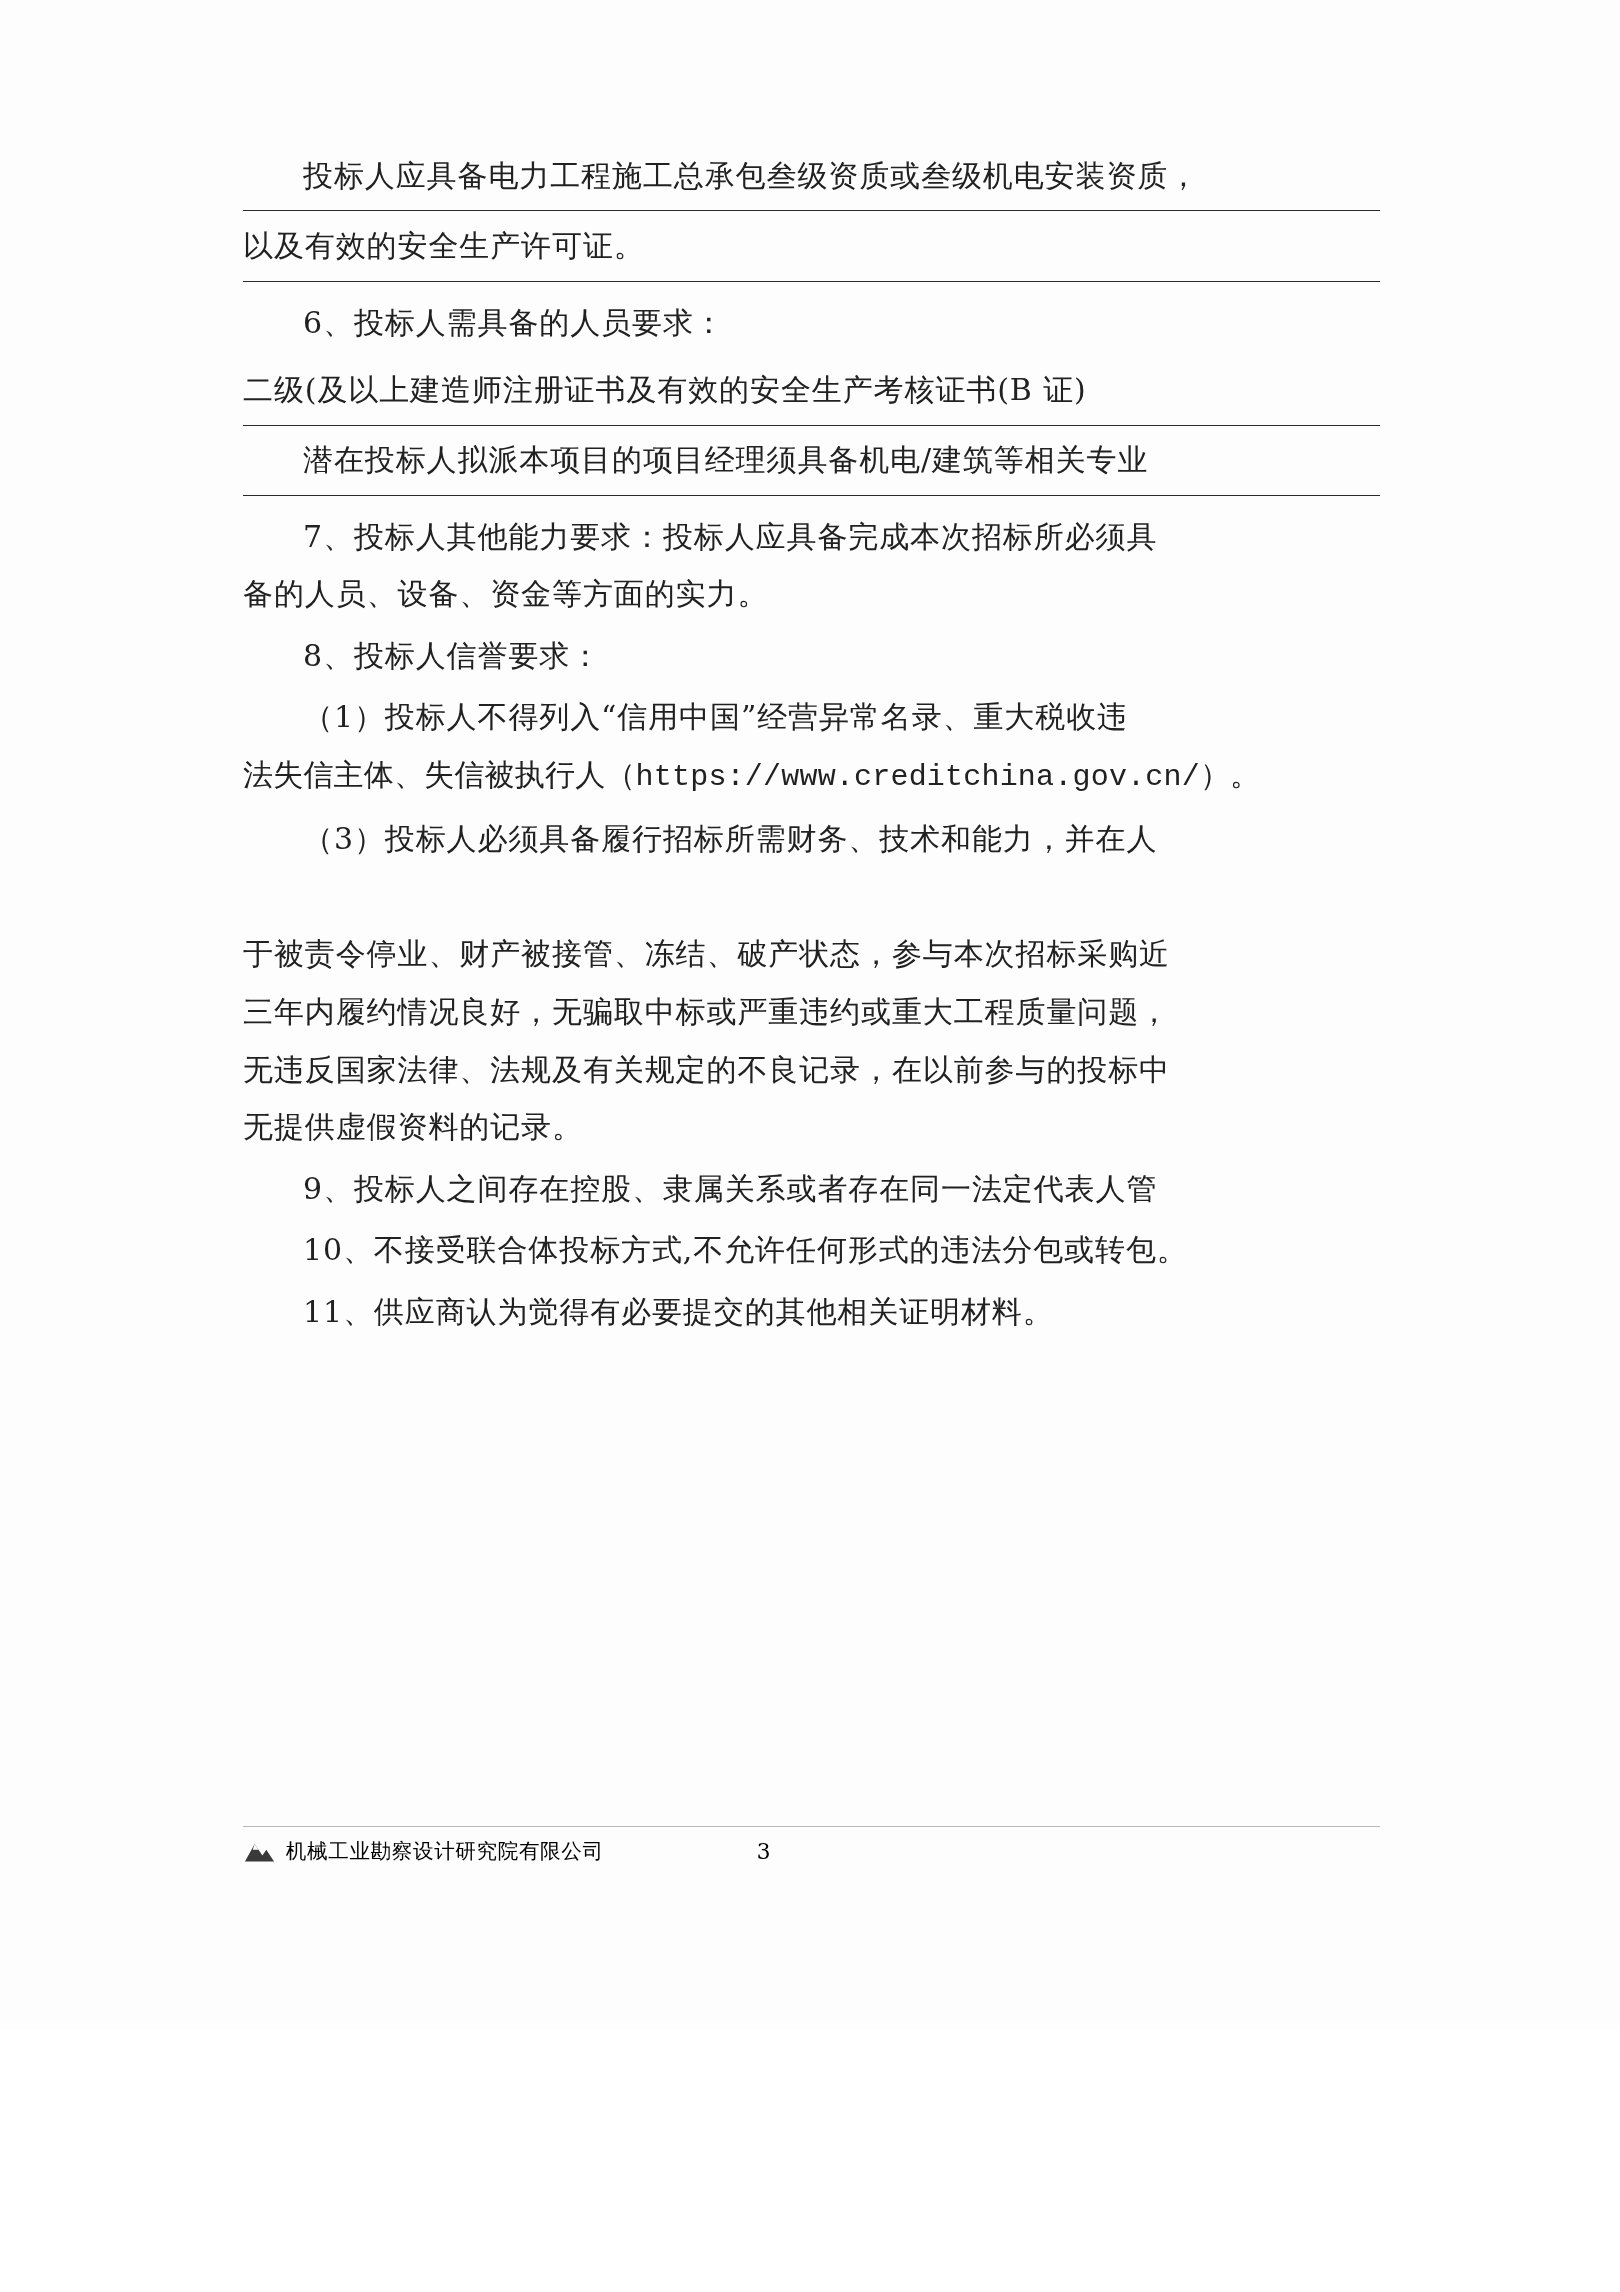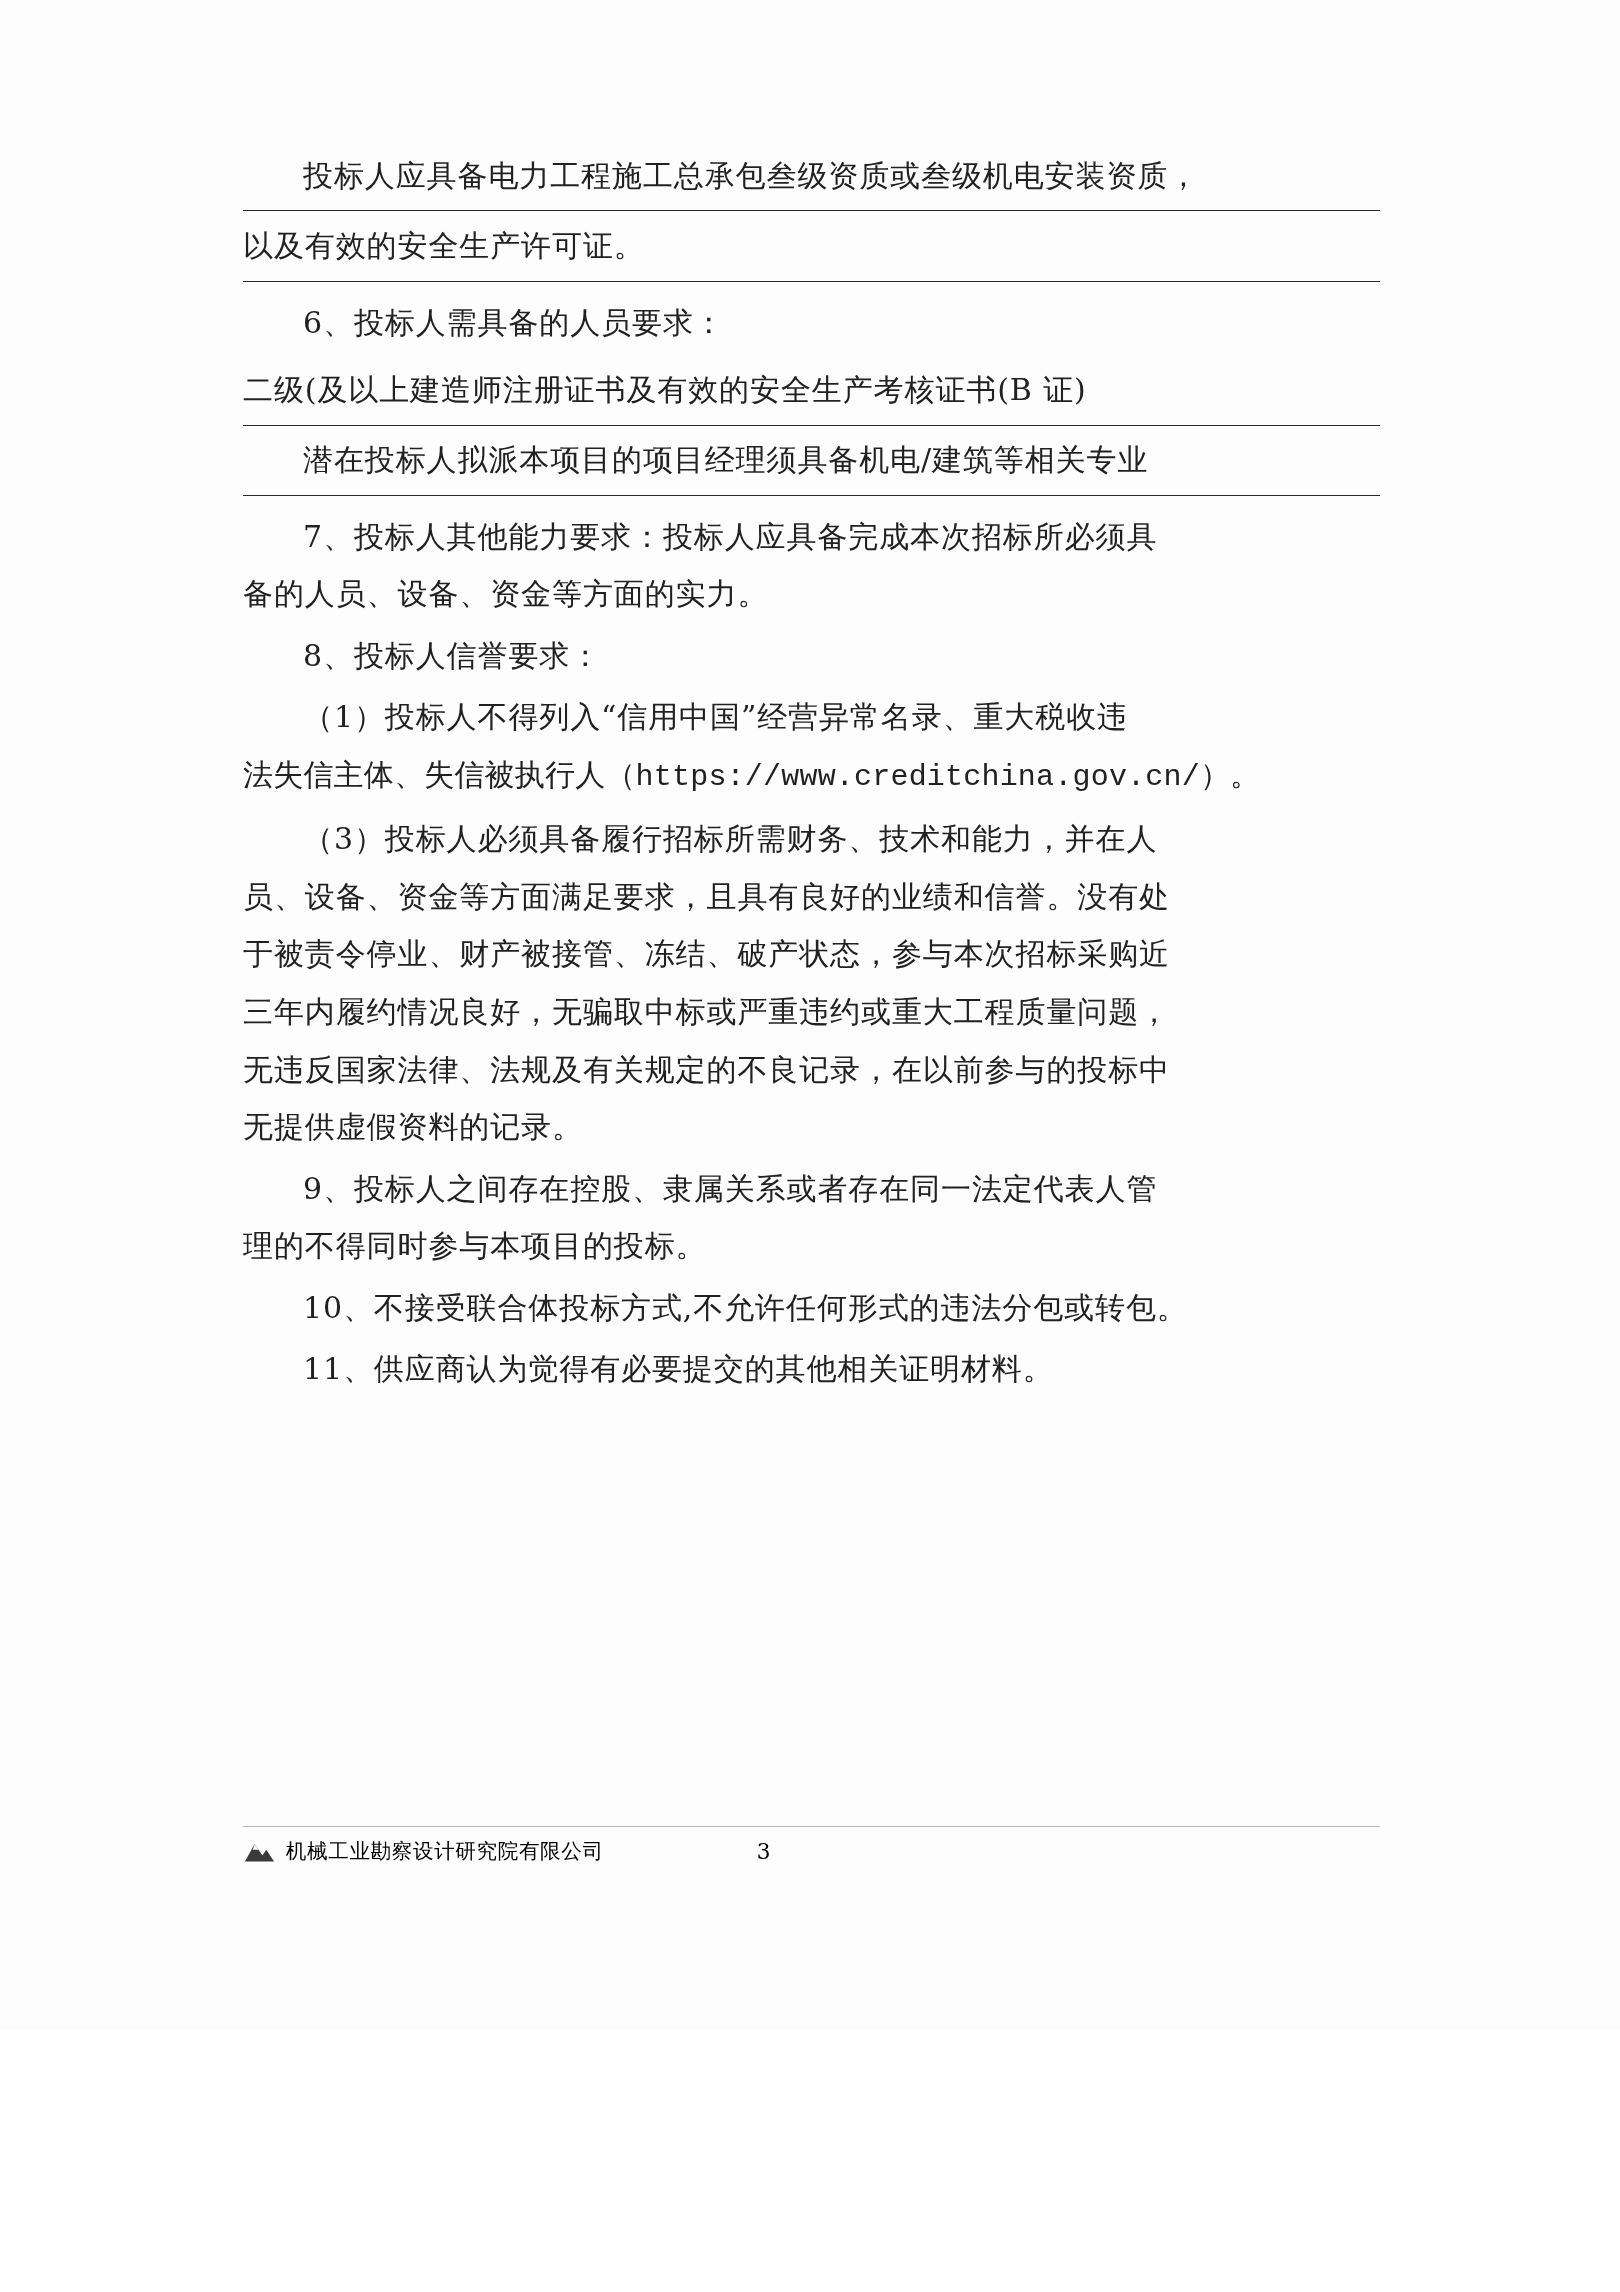--- a/index.html
+++ b/index.html
@@ -114,30 +114,29 @@
     </div>
 
     <div class="para indent">
       <span>（1）投标人不得列入“信用中国”经营异常名录、重大税收违</span><br>
       <span class="ascii" style="margin-left:-60px; display:inline-block;">法失信主体、失信被执行人（https://www.creditchina.gov.cn/）。</span>
     </div>
 
 
     <div class="para indent">
       <span>（3）投标人必须具备履行招标所需财务、技术和能力，并在人</span><br>
-      <span style="margin-left:-60px; display:inline-block;">员、设备、资金等方面满足要求，且具有良好的业绩和信誉。没有处</span><br>
+      <br>
       <span style="margin-left:-60px; display:inline-block;">于被责令停业、财产被接管、冻结、破产状态，参与本次招标采购近</span><br>
       <span style="margin-left:-60px; display:inline-block;">三年内履约情况良好，无骗取中标或严重违约或重大工程质量问题，</span><br>
       <span style="margin-left:-60px; display:inline-block;">无违反国家法律、法规及有关规定的不良记录，在以前参与的投标中</span><br>
       <span style="margin-left:-60px; display:inline-block;">无提供虚假资料的记录。</span>
     </div>
 
     <div class="para indent">
       <span>9、投标人之间存在控股、隶属关系或者存在同一法定代表人管</span><br>
-      <span style="margin-left:-60px; display:inline-block;">理的不得同时参与本项目的投标。</span>
     </div>
 
     <div class="para indent">
       <span>10、不接受联合体投标方式,不允许任何形式的违法分包或转包。</span>
     </div>
 
     <div class="para indent">
       <span>11、供应商认为觉得有必要提交的其他相关证明材料。</span>
     </div>
 

